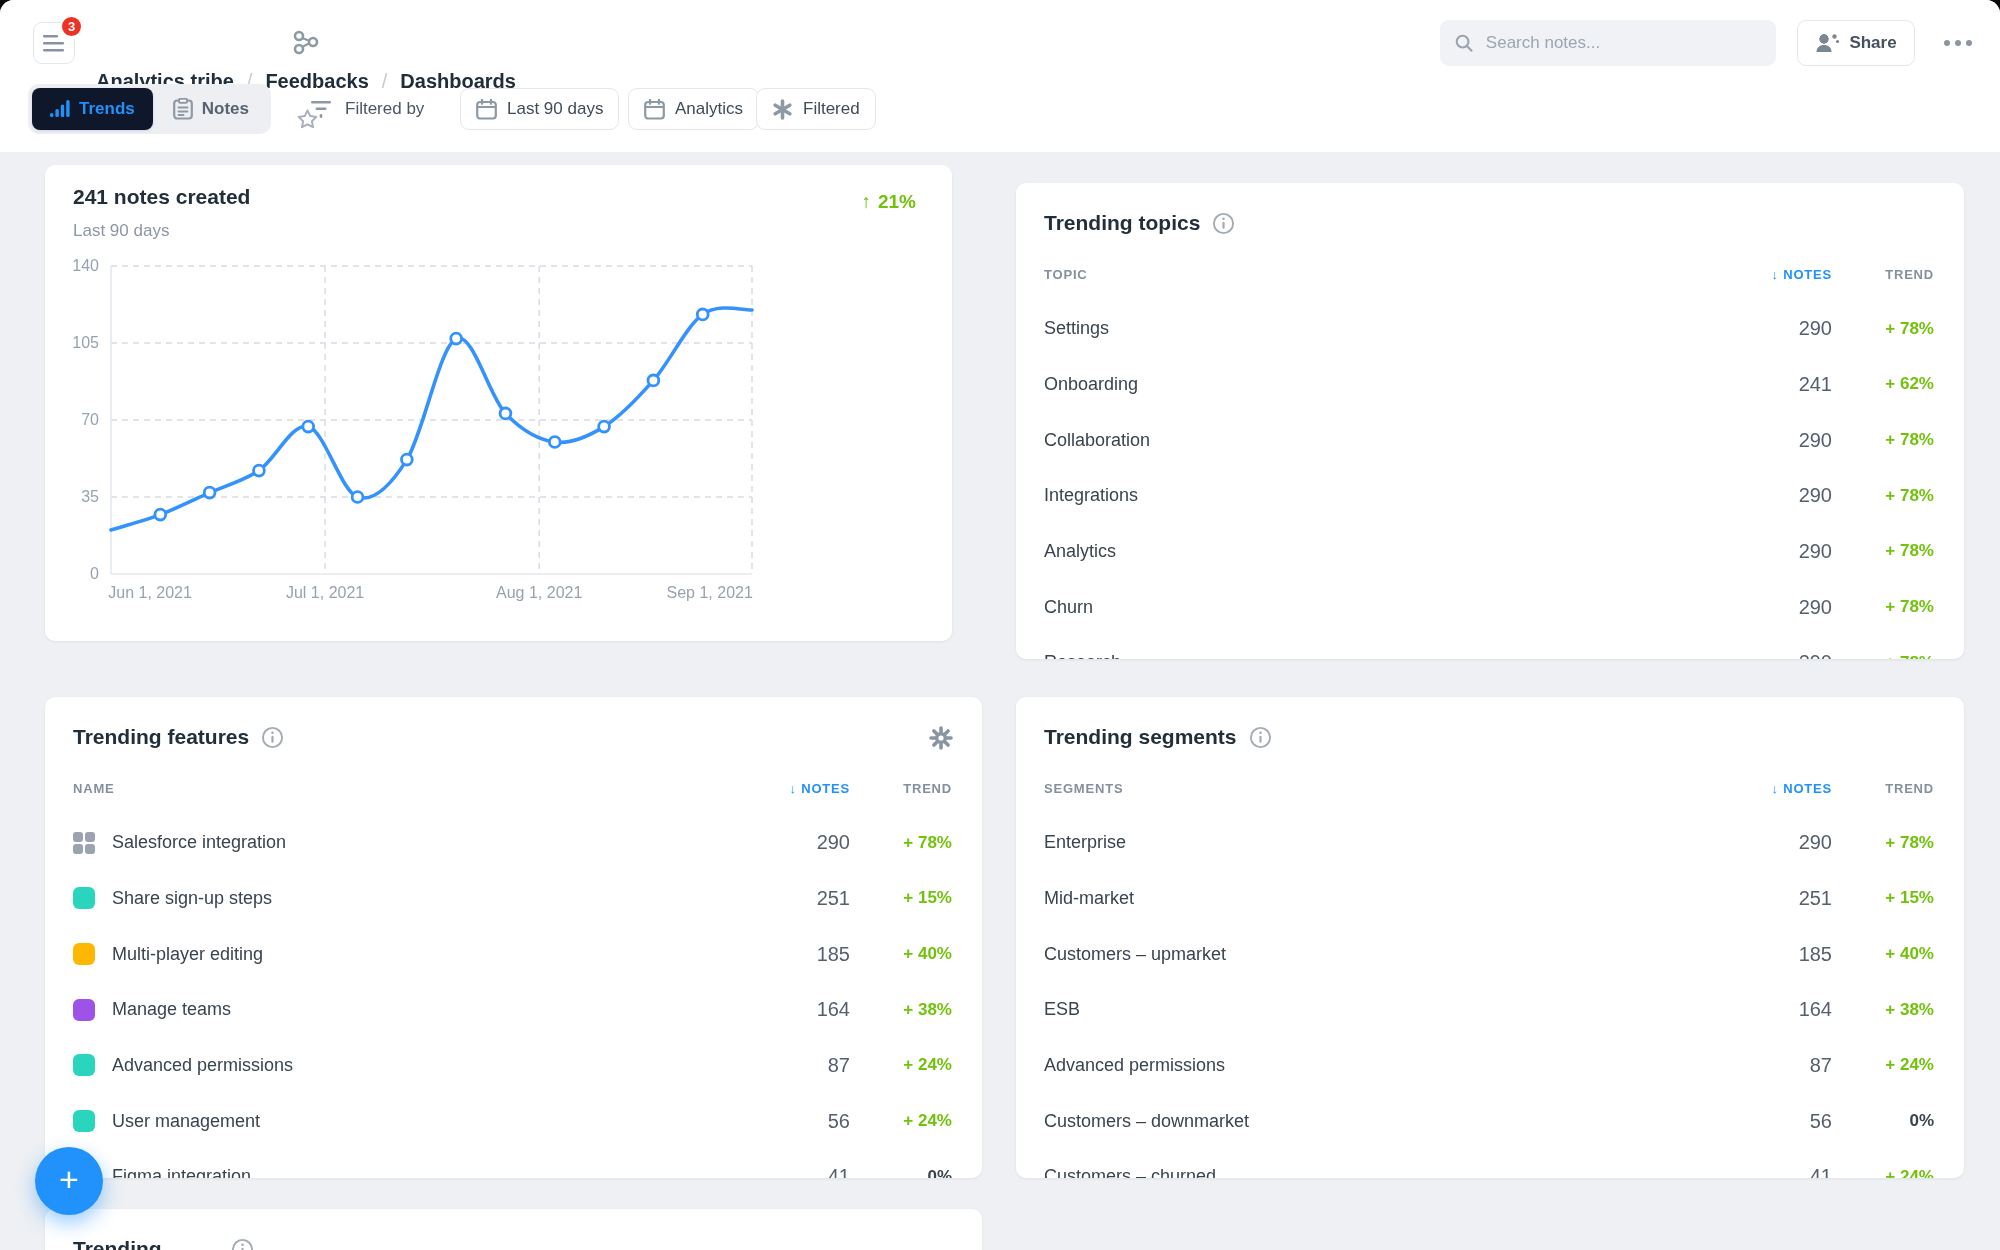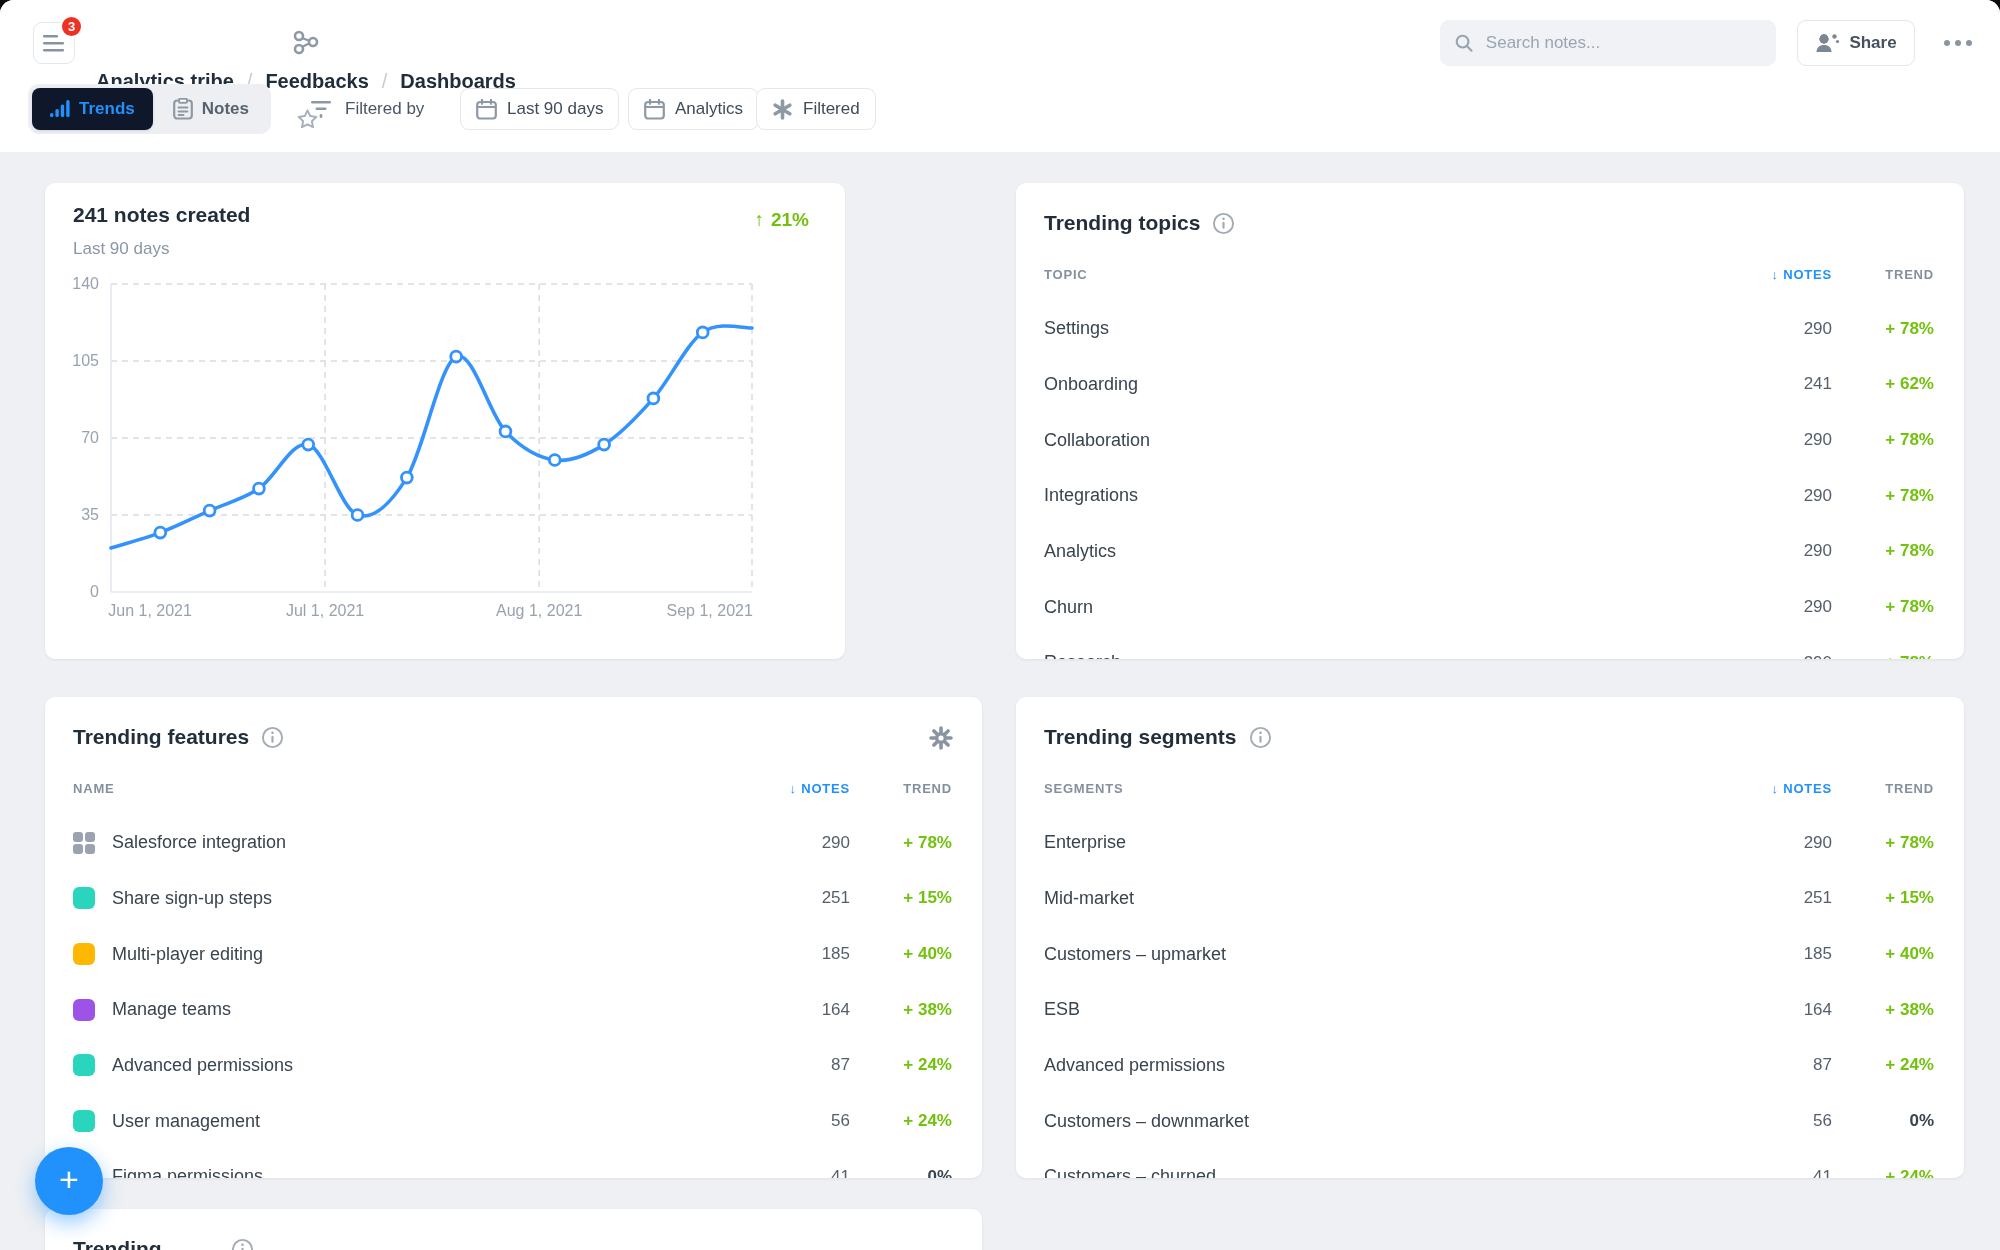--- a/index.html
+++ b/index.html
@@ -53,21 +53,21 @@
                display:flex;gap:7px;align-items:center;}
   .thead{position:absolute;left:0;top:84px;width:100%;display:flex;align-items:center;
          padding:0 30px 0 28px;font-size:13px;font-weight:bold;letter-spacing:.8px;color:#84909e;}
   .thead .c-label{flex:1;}
   .c-notes{width:120px;text-align:right;}
   .c-trend{width:92px;margin-left:10px;text-align:right;}
   .thead .c-notes{color:var(--blue);cursor:pointer;}
   .rows{position:absolute;left:0;top:118px;width:100%;}
   .trow{height:55.65px;display:flex;align-items:center;padding:0 30px 0 28px;cursor:pointer;}
   .trow .rlabel{flex:1;font-size:18px;color:#39444f;display:flex;align-items:center;gap:17px;}
-  .trow .rnotes{width:120px;text-align:right;font-size:17px;color:#555f6b;}
+  .trow .rnotes{width:120px;text-align:right;font-size:20px;color:#555f6b;}
   .trow .rtrend{width:92px;margin-left:10px;text-align:right;font-size:17px;font-weight:bold;
                 color:var(--green);}
   .trow .rtrend.neutral{color:#39444f;}
   .chip{width:22px;height:22px;border-radius:6px;flex:0 0 22px;}
   .gridchip{flex:0 0 22px;height:22px;display:grid;grid-template-columns:10px 10px;gap:2px;}
   .gridchip i{width:10px;height:10px;border-radius:3px;background:#9aa3af;}
   
   .chart-svg{position:absolute;left:0;top:0;}
   .fab{position:absolute;left:35px;top:1147px;width:68px;height:68px;border-radius:50%;
        background:var(--blue);color:#fff;font-size:34px;display:flex;align-items:center;
@@ -184,21 +184,21 @@
     </div>
 
     <div class="fbtn" style="left:756px;">
       <svg width="21" height="21" viewBox="0 0 21 21">
         <path d="M10.5 2 v17 M3.2 6.2 l14.6 8.6 M17.8 6.2 L3.2 14.8" stroke="#8e99a6" stroke-width="3.6" stroke-linecap="round" fill="none"></path>
       </svg>
       <span>Filtered</span>
     </div>
   </div>
 
-  <div class="card" style="left:45px;top:183px;width:800px;height:476px;">
+  <div class="card" style="left:45px;top:165px;width:907px;height:476px;">
     <div class="card-title" style="top:20px;">241 notes created</div>
     <div class="card-sub" style="top:56px;">Last 90 days</div>
     <div class="trend-badge">
       <span>↑</span>
         <span>21%</span>
     </div>
     <svg id="line-chart" class="chart-svg" width="937" height="476" viewBox="0 0 937 476">
         <line x1="66" y1="332" x2="707" y2="332" stroke="#d8dde4" stroke-width="1.5" stroke-dasharray="6 5"></line>
         <line x1="66" y1="255" x2="707" y2="255" stroke="#d8dde4" stroke-width="1.5" stroke-dasharray="6 5"></line>
         <line x1="66" y1="178" x2="707" y2="178" stroke="#d8dde4" stroke-width="1.5" stroke-dasharray="6 5"></line>
@@ -377,21 +377,21 @@
           <div class="rlabel">
             <span class="chip" style="background: rgb(41, 214, 189);"></span>
             <span>User management</span>
           </div>
           <div class="rnotes">56</div>
           <div class="rtrend">+ 24%</div>
         </div>
         <div class="trow">
           <div class="rlabel">
             <span class="chip" style="background: rgb(41, 214, 189);"></span>
-            <span>Figma permissions</span>
+            <span>Figma integration</span>
           </div>
           <div class="rnotes">41</div>
           <div class="rtrend neutral">0%</div>
         </div>
       </div>
   </div>
 
   <div class="card" style="left:1016px;top:697px;width:948px;height:481px;">
     <div class="card-title">
       <span>Trending segments</span>

